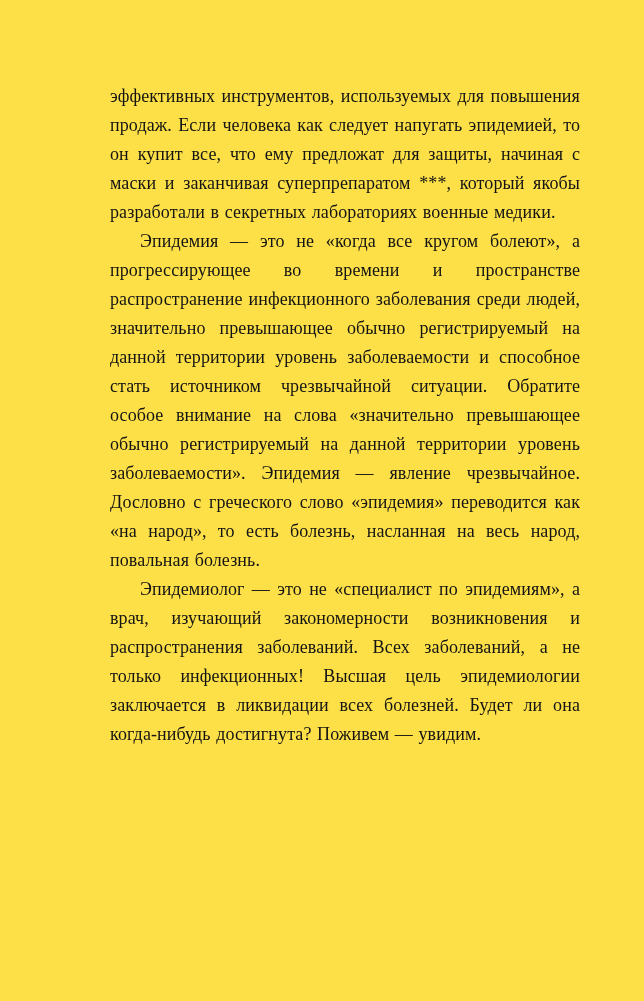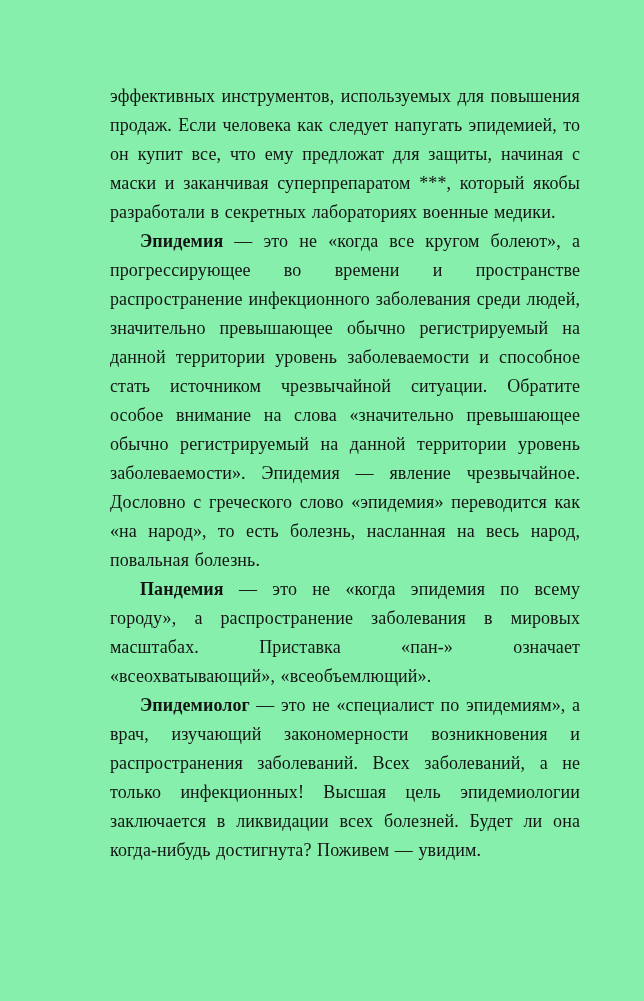--- a/index.html
+++ b/index.html
@@ -11,21 +11,21 @@
     height: 1001px;
     background: #ffffff;
     font-family: "Liberation Serif", "DejaVu Serif", serif;
     color: #141414;
     overflow: hidden;
   }
   .page {
     position: relative;
     width: 644px;
     height: 1001px;
-    background: #86efac;
+    background: #fde047;
   }
   .text-block {
     position: absolute;
     left: 110px;
     top: 82px;
     width: 470px;
     font-size: 18px;
     line-height: 29px;
     text-align: justify;
     letter-spacing: 0.1px;
@@ -33,32 +33,31 @@
   .text-block p {
     margin: 0;
     padding: 0;
     text-indent: 30px;
     word-spacing: 1px;
   }
   .text-block p.no-indent {
     text-indent: 0;
   }
   .lead {
-    font-weight: bold;
+    font-weight: normal;
   }
 </style>
 </head>
 <body>
 
 <div class="page">
   <div class="text-block">
 
     <p class="no-indent"><span>эффективных инструментов, используемых для повышения продаж. Если человека как следует напугать эпидемией, то он купит все, что ему предложат для защиты, начиная с маски и заканчивая суперпрепаратом ***, который якобы разработали в секретных лабораториях военные медики.</span></p>
 
 
     <p><b class="lead">Эпидемия</b><span> — это не «когда все кругом болеют», а прогрессирующее во времени и пространстве распространение инфекционного заболевания среди людей, значительно превышающее обычно регистрируемый на данной территории уровень заболеваемости и способное стать источником чрезвычайной ситуации. Обратите особое внимание на слова «значительно превышающее обычно регистрируемый на данной территории уровень заболеваемости». Эпидемия — явление чрезвычайное. Дословно с греческого слово «эпидемия» переводится как «на народ», то есть болезнь, насланная на весь народ, повальная болезнь.</span></p>
 
-    <p><b class="lead">Пандемия</b><span> — это не «когда эпидемия по всему городу», а распространение заболевания в мировых масштабах. Приставка «пан-» означает «всеохватывающий», «всеобъемлющий».</span></p>
 
     <p><b class="lead">Эпидемиолог</b><span> — это не «специалист по эпидемиям», а врач, изучающий закономерности возникновения и распространения заболеваний. Всех заболеваний, а не только инфекционных! Высшая цель эпидемиологии заключается в ликвидации всех болезней. Будет ли она когда-нибудь достигнута? Поживем — увидим.</span></p>
 
   </div>
 </div>
 
 </body></html>

